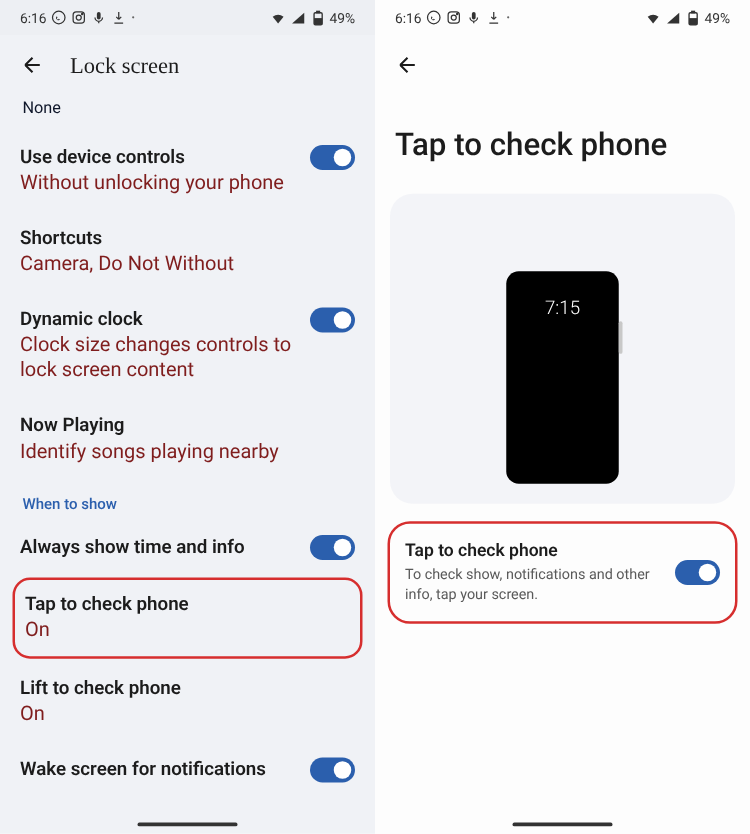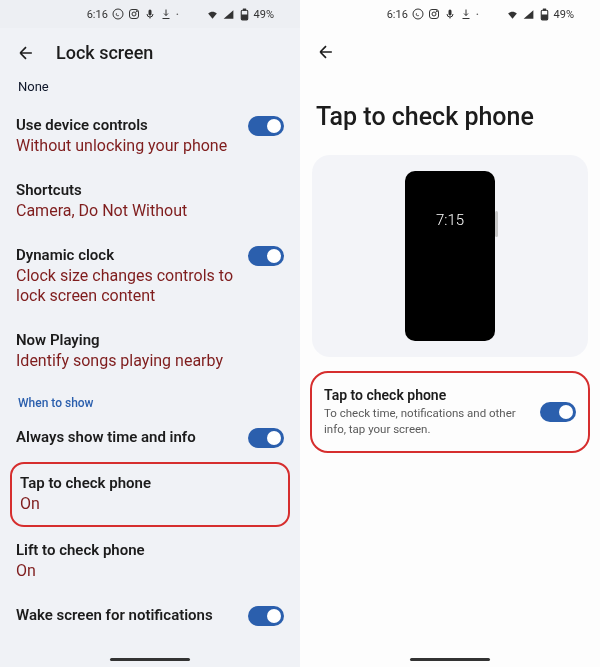--- a/index.html
+++ b/index.html
@@ -18,35 +18,36 @@
     background: #f0f2f6;
     overflow: hidden;
   }
   .screen-right {
     background: #fdfdfd;
   }
   .status-bar {
     height: 28px;
     display: flex;
     align-items: center;
-    justify-content: flex-end;
-    padding: 0 26px;
+    justify-content: space-between;
+    padding: 0 16px;
     font-size: 11px;
     color: #333;
     background: #edeff3;
     gap: 27px;
   }
   .screen-right .status-bar { background: #fdfdfd; }
   .status-left { display: flex; align-items: center; gap: 4px; }
   .status-right { display: flex; align-items: center; gap: 3px; }
   .appbar {
     display: flex;
-    align-items: flex-end;
+    align-items: flex-start;
     gap: 20px;
     padding: 14px 16px 10px 16px;
+    font-family: Liberation Serif, serif;
   }
   .back-arrow { width: 20px; height: 20px; }
   .appbar-title { font-size: 18px; font-weight: 500; color: #1c1c1c; }
   .content { padding: 0 16px; }
   .screen-right .content { padding: 0 8px; }
   .subvalue {
     font-size: 13px;
     color: #0f172a;
     padding: 6px 0 10px 2px;
   }
@@ -114,21 +115,22 @@
   .phone-mock {
     width: 90px;
     height: 170px;
     background: #000;
     border-radius: 10px;
     position: relative;
     color: #fff;
     display: flex;
     flex-direction: column;
     align-items: center;
-    padding-top: 40px;
+    padding-top: 20px;
+    margin-top: 46px;
   }
   .phone-side {
     position: absolute;
     right: -3px;
     top: 40px;
     width: 3px;
     height: 26px;
     background: #c8c8c8;
     border-radius: 2px;
   }
@@ -356,20 +358,20 @@
     <div class="preview-card">
       <div class="phone-mock">
         <div class="phone-side"></div>
         <div class="phone-time">7:15</div>
       </div>
     </div>
 
     <div class="detail-card">
       <div class="detail-text">
         <div class="detail-title">Tap to check phone</div>
-        <div class="detail-desc">To check time, notifications and other info, tap your screen.</div>
+        <div class="detail-desc">To check show, notifications and other info, tap your screen.</div>
       </div>
       <div class="toggle"></div>
     </div>
   </div>
 
   <div class="nav-pill"></div>
 </div>
 
 </body></html>

